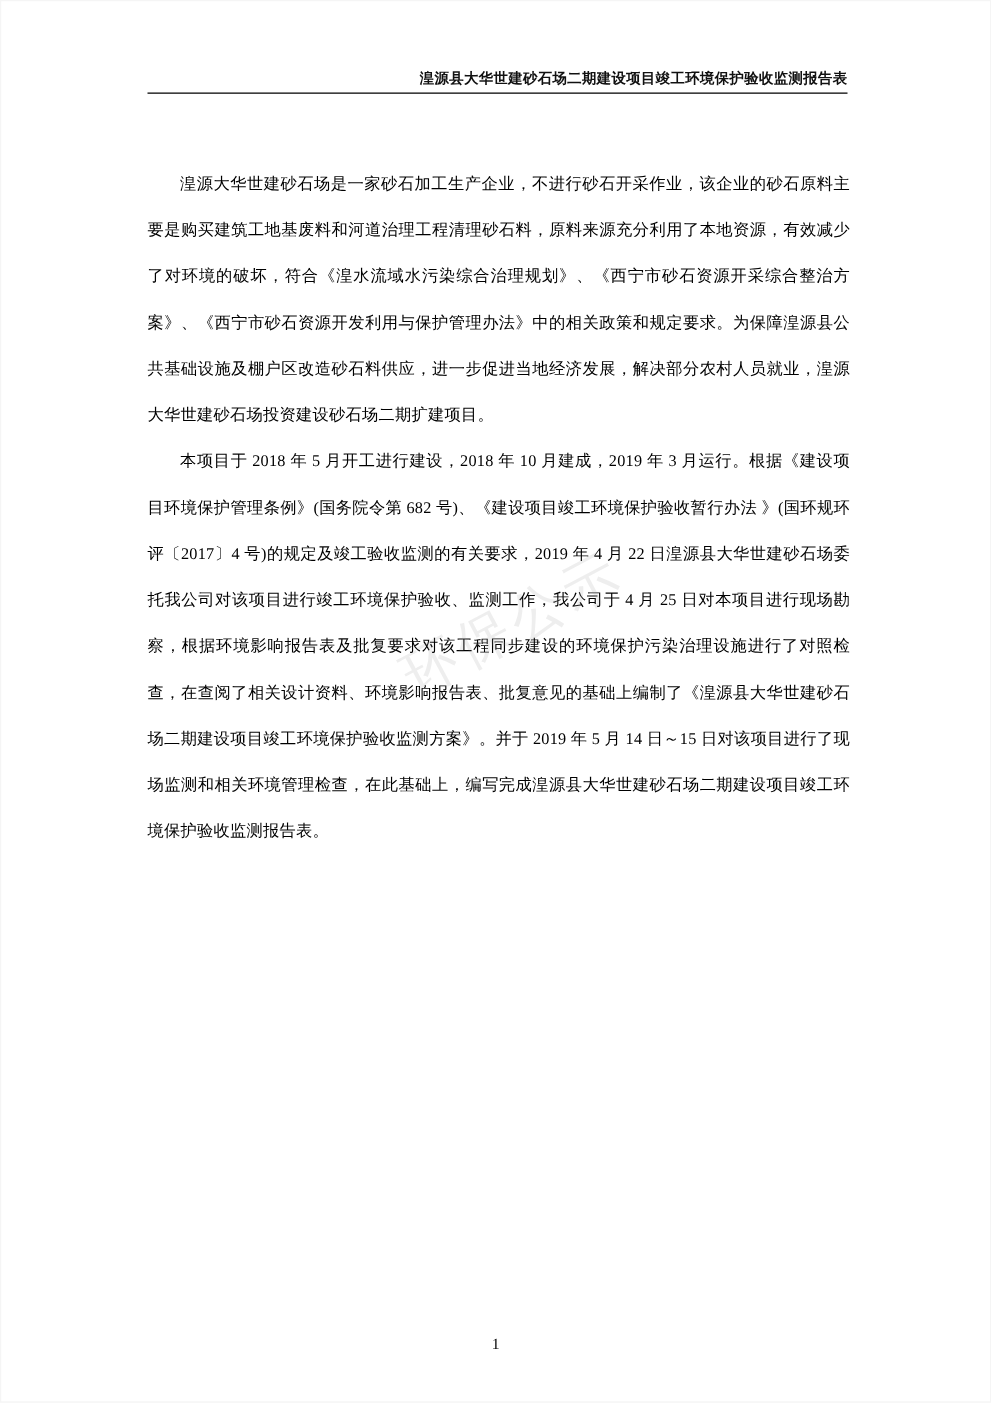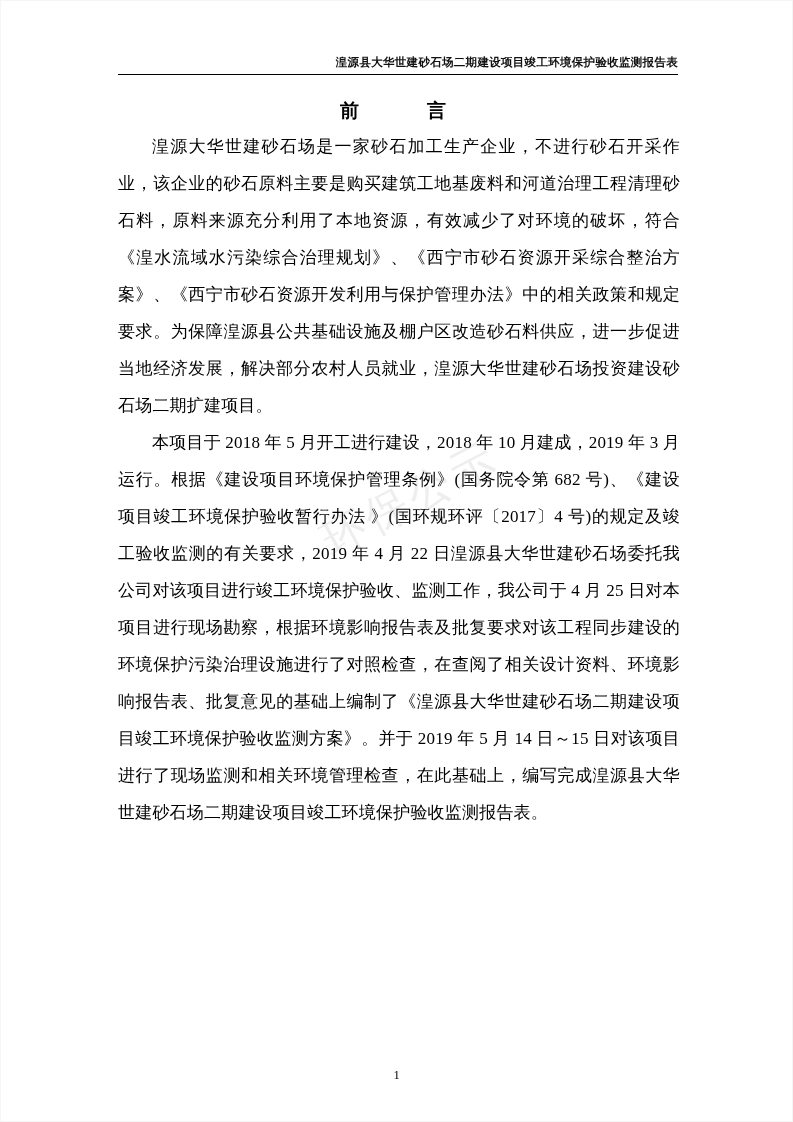--- a/index.html
+++ b/index.html
@@ -47,21 +47,21 @@
     font-size: 19px;
     font-weight: bold;
     letter-spacing: 10px;
     font-family: "Liberation Serif", "DejaVu Serif", serif;
   }
   .body-text {
     position: absolute;
     top: 128px;
     left: 118px;
     width: 562px;
-    font-size: 17px;
+    font-size: 13px;
     line-height: 37px;
     text-align: justify;
     text-justify: inter-ideograph;
     letter-spacing: 0.2px;
   }
   .body-text p {
     margin: 0 0 0 0;
     text-indent: 2em;
   }
   .page-number {
@@ -96,21 +96,20 @@
   }
 </style>
 </head>
 <body>
 
 <div class="page">
 
   <div class="header">湟源县大华世建砂石场二期建设项目竣工环境保护验收监测报告表</div>
   <div class="header-rule"></div>
 
-  <div class="doc-title">前　　言</div>
 
   <div class="body-text">
     <p>湟源大华世建砂石场是一家砂石加工生产企业，不进行砂石开采作业，该企业的砂石原料主要是购买建筑工地基废料和河道治理工程清理砂石料，原料来源充分利用了本地资源，有效减少了对环境的破坏，符合《湟水流域水污染综合治理规划》、《西宁市砂石资源开采综合整治方案》、《西宁市砂石资源开发利用与保护管理办法》中的相关政策和规定要求。为保障湟源县公共基础设施及棚户区改造砂石料供应，进一步促进当地经济发展，解决部分农村人员就业，湟源大华世建砂石场投资建设砂石场二期扩建项目。</p>
     <p>本项目于 2018 年 5 月开工进行建设，2018 年 10 月建成，2019 年 3 月运行。根据《建设项目环境保护管理条例》(国务院令第 682 号)、《建设项目竣工环境保护验收暂行办法 》(国环规环评〔2017〕4 号)的规定及竣工验收监测的有关要求，2019 年 4 月 22 日湟源县大华世建砂石场委托我公司对该项目进行竣工环境保护验收、监测工作，我公司于 4 月 25 日对本项目进行现场勘察，根据环境影响报告表及批复要求对该工程同步建设的环境保护污染治理设施进行了对照检查，在查阅了相关设计资料、环境影响报告表、批复意见的基础上编制了《湟源县大华世建砂石场二期建设项目竣工环境保护验收监测方案》。并于 2019 年 5 月 14 日～15 日对该项目进行了现场监测和相关环境管理检查，在此基础上，编写完成湟源县大华世建砂石场二期建设项目竣工环境保护验收监测报告表。</p>
   </div>
 
   <div class="watermark">环保公示</div>
 
   <div class="page-number">1</div>
 

